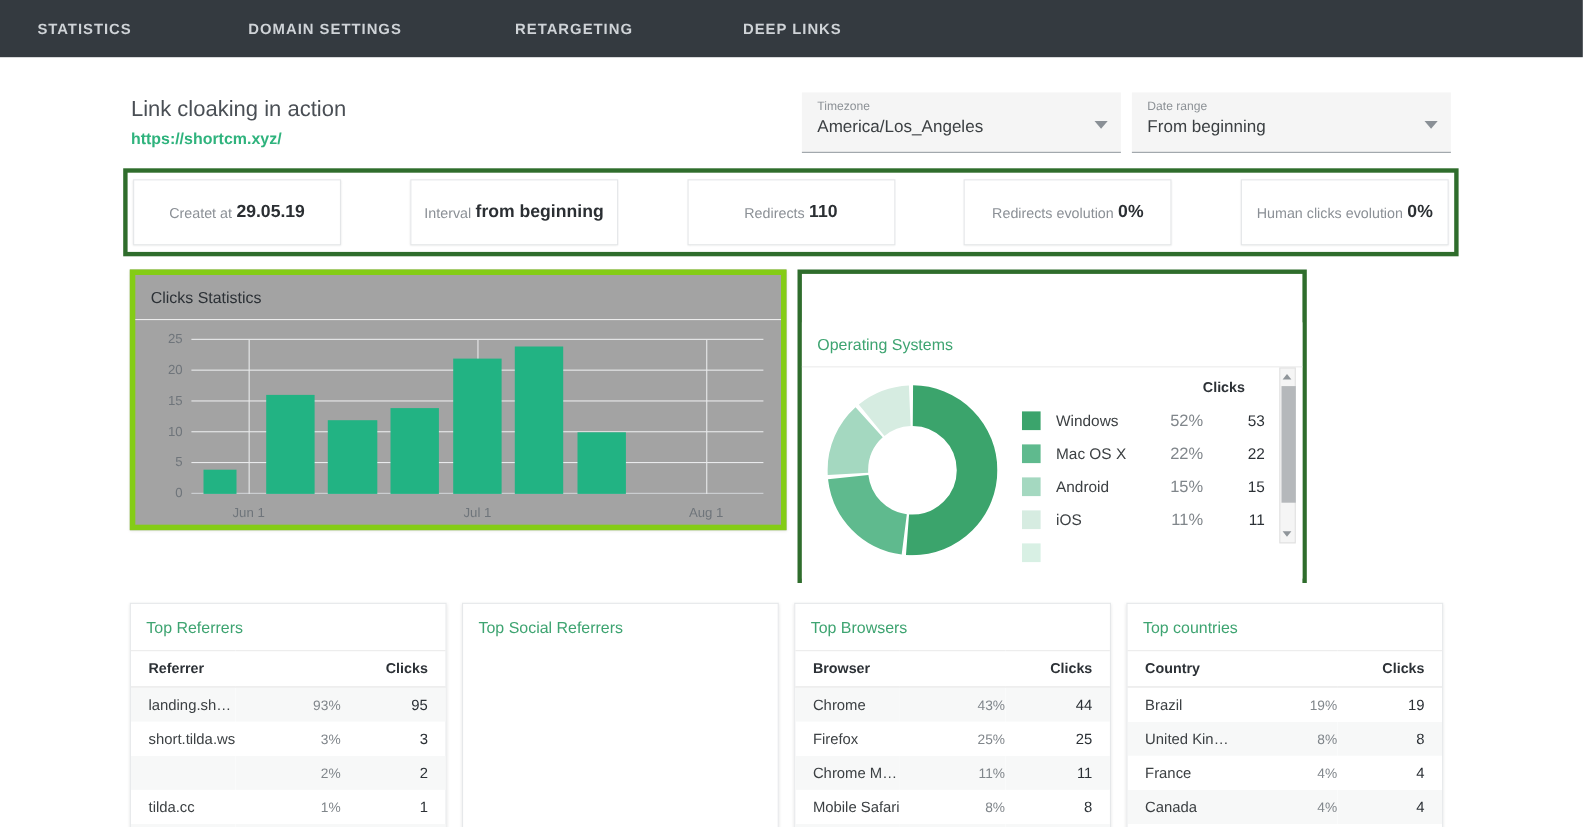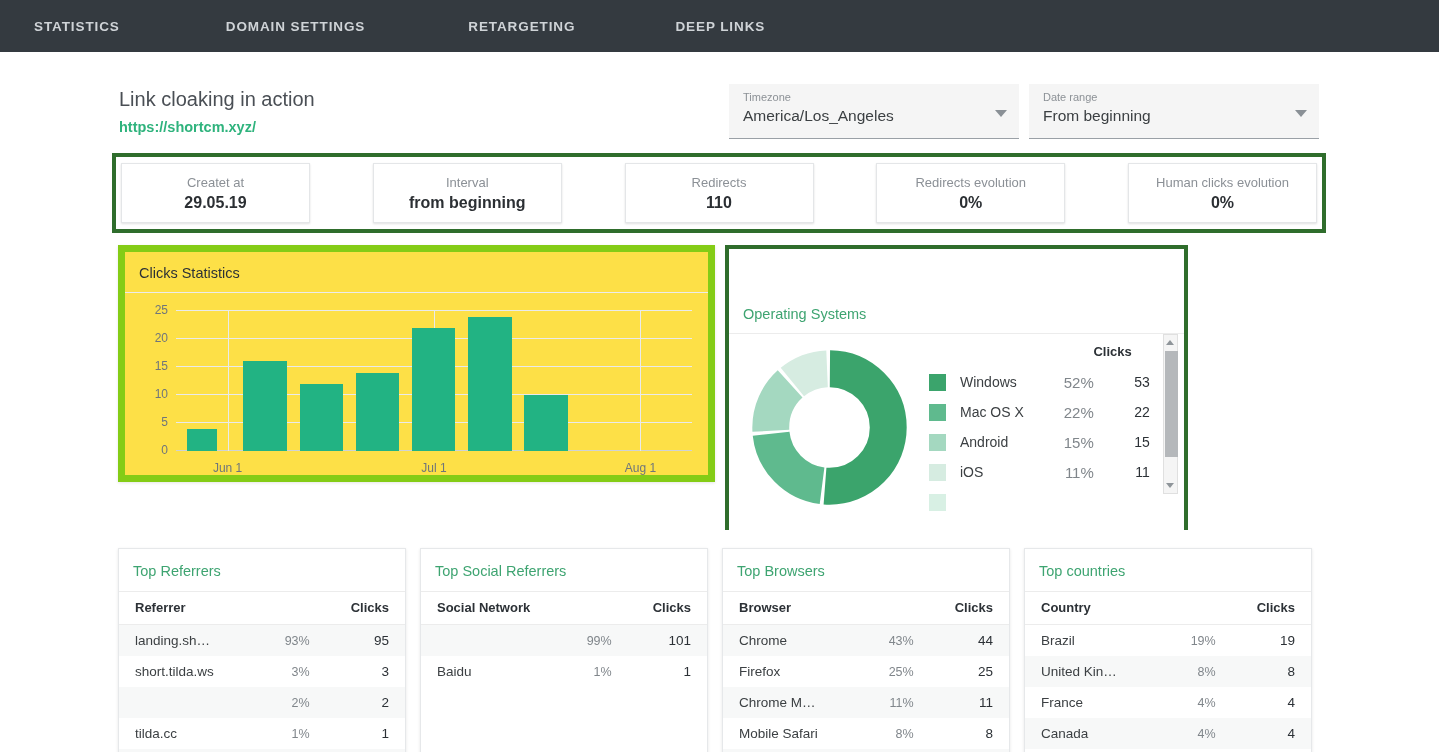--- a/index.html
+++ b/index.html
@@ -106,38 +106,37 @@
     justify-content: space-between;
     padding: 0 5px;
   }
   .card {
     background: #ffffff;
     border: 1px solid #e4e6e8;
     box-shadow: 0 1px 2px rgba(0,0,0,0.12);
     width: 189px;
     height: 60px;
     display: flex;
-    flex-direction: column;
     align-items: center;
     justify-content: center;
     gap: 4px;
   }
   .card-label { font-size: 13px; color: #8b9096; }
   .card-value { font-size: 16px; color: #2b2f33; font-weight: bold; }
 
   
   .mid-row {
     display: flex;
     margin: 12px 113px 0 118px;
     gap: 10px;
     align-items: stretch;
   }
   .panel {
-    background: #fde047;
-    border: 7px solid #84cc16;
+    background: #a3a3a3;
+    border: 5px solid #84cc16;
     box-shadow: 0 1px 3px rgba(0,0,0,0.10);
   }
   .panel-title {
     font-size: 14.5px;
     padding: 13px 0 11px 14px;
     border-bottom: 1px solid #ececec;
   }
   .panel-title.dark { color: #2c3136; }
   .panel-title.green { color: #3ea471; }
 
@@ -524,40 +523,20 @@
             <tr class="odd">
               <td>www.baidu.com</td>
               <td class="pct">1%</td>
               <td class="clicks">1</td>
             </tr>
           </tbody>
         </table>
       </div>
       <div class="tbl-panel">
         <div class="tbl-title">Top Social Referrers</div>
-        <table class="tbl">
-          <thead>
-            <tr>
-              <th colspan="2">Social Network</th>
-              <th class="r">Clicks</th>
-            </tr>
-          </thead>
-          <tbody>
-            <tr class="odd">
-              <td></td>
-              <td class="pct">99%</td>
-              <td class="clicks">101</td>
-            </tr>
-            <tr>
-              <td>Baidu</td>
-              <td class="pct">1%</td>
-              <td class="clicks">1</td>
-            </tr>
-          </tbody>
-        </table>
       </div>
       <div class="tbl-panel">
         <div class="tbl-title">Top Browsers</div>
         <table class="tbl">
           <thead>
             <tr>
               <th colspan="2">Browser</th>
               <th class="r">Clicks</th>
             </tr>
           </thead>

